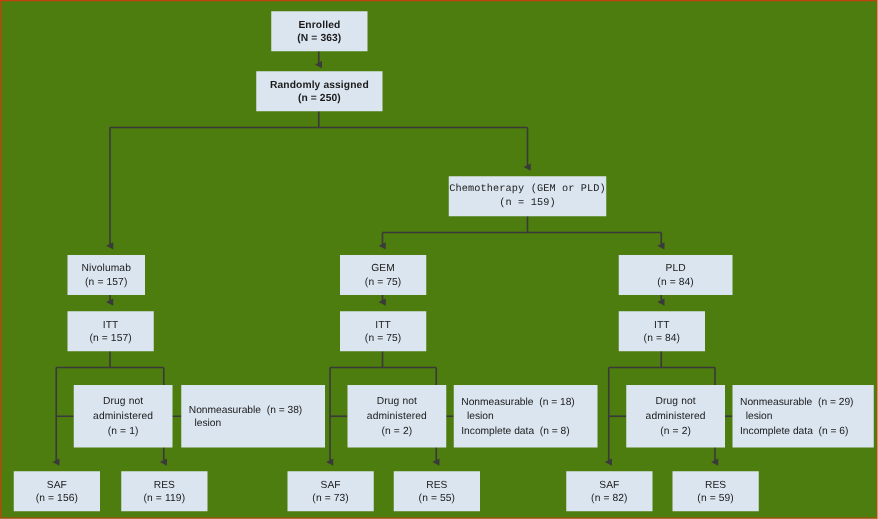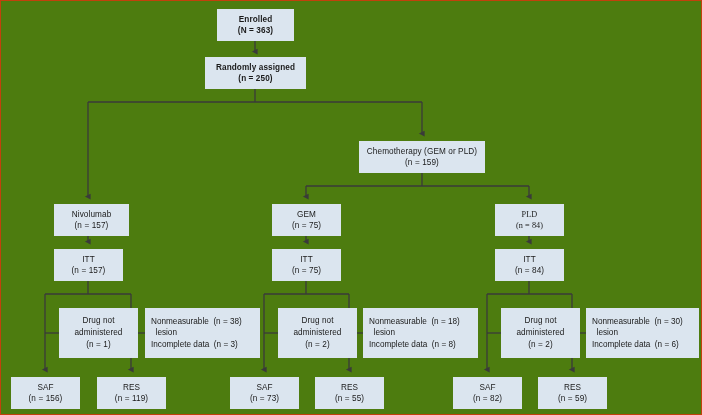--- a/index.html
+++ b/index.html
@@ -119,36 +119,36 @@
   <div class="node bold" style="left:216px; top:8px; width:77px; height:32px;">
     <span class="ln">Enrolled</span>
     <span class="ln">(N = 363)</span>
   </div>
 
   <div class="node bold" style="left:204px; top:56px; width:101px; height:32px;">
     <span class="ln">Randomly assigned</span>
     <span class="ln">(n = 250)</span>
   </div>
 
-  <div class="node" style="left:358px; top:140px; width:126px; height:32px;">
+  <div class="node" style="left:358px; top:140px; width:126px; height:32px;font-family:Liberation Mono, monospace;">
     <span class="ln">Chemotherapy (GEM or PLD)</span>
     <span class="ln">(n = 159)</span>
   </div>
 
-  <div class="node" style="left:53px; top:203px; width:75px; height:32px;">
+  <div class="node" style="left:53px; top:203px; width:62px; height:32px;">
     <span class="ln">Nivolumab</span>
     <span class="ln">(n = 157)</span>
   </div>
 
   <div class="node" style="left:271px; top:203px; width:69px; height:32px;text-align:center;">
     <span class="ln">GEM</span>
     <span class="ln">(n = 75)</span>
   </div>
 
-  <div class="node" style="left:494px; top:203px; width:69px; height:32px;font-family:Liberation Serif, serif;">
+  <div class="node" style="left:494px; top:203px; width:91px; height:32px;">
     <span class="ln">PLD</span>
     <span class="ln">(n = 84)</span>
   </div>
 
   <div class="node" style="left:53px; top:248px; width:69px; height:32px;">
     <span class="ln">ITT</span>
     <span class="ln">(n = 157)</span>
   </div>
 
   <div class="node" style="left:271px; top:248px; width:69px; height:32px;">
@@ -163,21 +163,20 @@
 
   <div class="node" style="left:58px; top:307px; width:79px; height:50px; line-height:12px;">
     <span class="ln">Drug not</span>
     <span class="ln">administered</span>
     <span class="ln">(n = 1)</span>
   </div>
 
   <div class="note" style="left:144px; top:307px; width:115px; height:50px;">
     <span class="row"><span class="lbl">Nonmeasurable</span>  <span class="num">(n = 38)</span></span>
     <span class="row">  <span class="lbl">lesion</span></span>
-    <span class="row"><span class="lbl">Incomplete data</span>  <span class="num">(n = 3)</span></span>
   </div>
 
   <div class="node" style="left:277px; top:307px; width:79px; height:50px; line-height:12px;">
     <span class="ln">Drug not</span>
     <span class="ln">administered</span>
     <span class="ln">(n = 2)</span>
   </div>
 
   <div class="note" style="left:362px; top:307px; width:115px; height:50px;">
     <span class="row"><span class="lbl">Nonmeasurable</span>  <span class="num">(n = 18)</span></span>
@@ -185,21 +184,21 @@
     <span class="row"><span class="lbl">Incomplete data</span>  <span class="num">(n = 8)</span></span>
   </div>
 
   <div class="node" style="left:500px; top:307px; width:79px; height:50px; line-height:12px;">
     <span class="ln">Drug not</span>
     <span class="ln">administered</span>
     <span class="ln">(n = 2)</span>
   </div>
 
   <div class="note" style="left:585px; top:307px; width:113px; height:50px;">
-    <span class="row"><span class="lbl">Nonmeasurable</span>  <span class="num">(n = 30)</span></span>
+    <span class="row"><span class="lbl">Nonmeasurable</span>  <span class="num">(n = 29)</span></span>
     <span class="row">  <span class="lbl">lesion</span></span>
     <span class="row"><span class="lbl">Incomplete data</span>  <span class="num">(n = 6)</span></span>
   </div>
 
   <div class="node" style="left:10px; top:376px; width:69px; height:32px;">
     <span class="ln">SAF</span>
     <span class="ln">(n = 156)</span>
   </div>
 
   <div class="node" style="left:96px; top:376px; width:69px; height:32px;">

